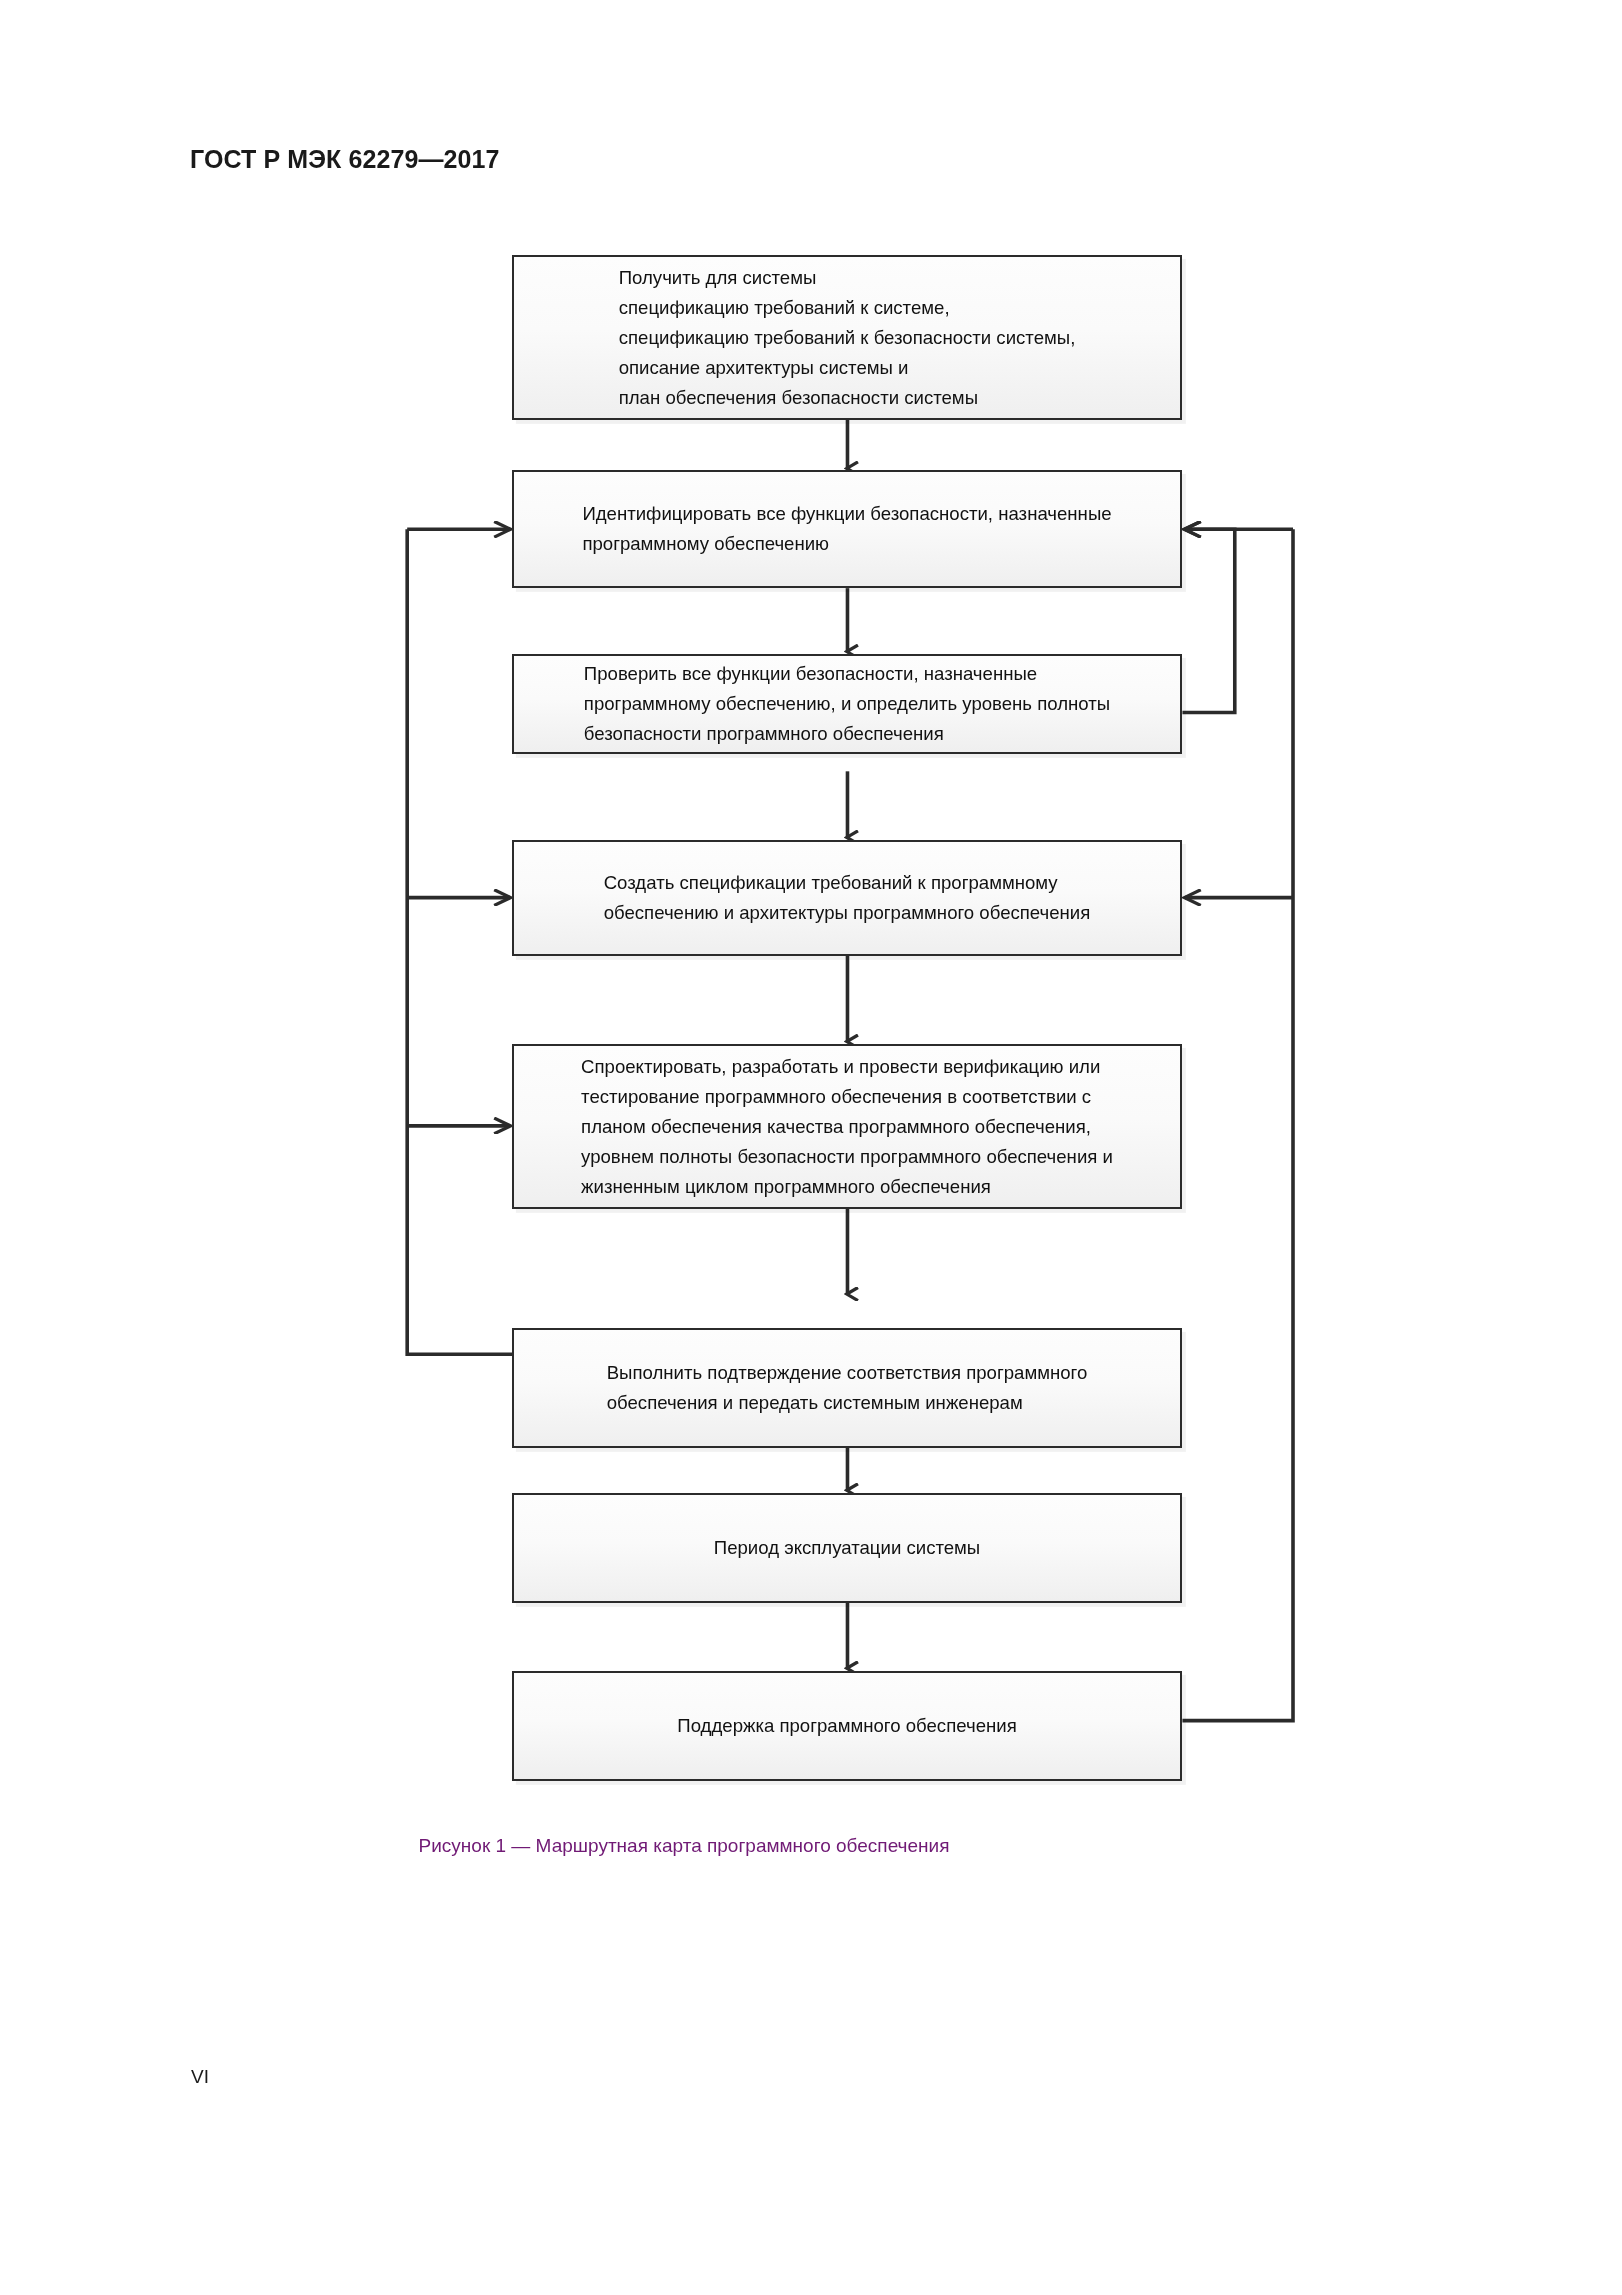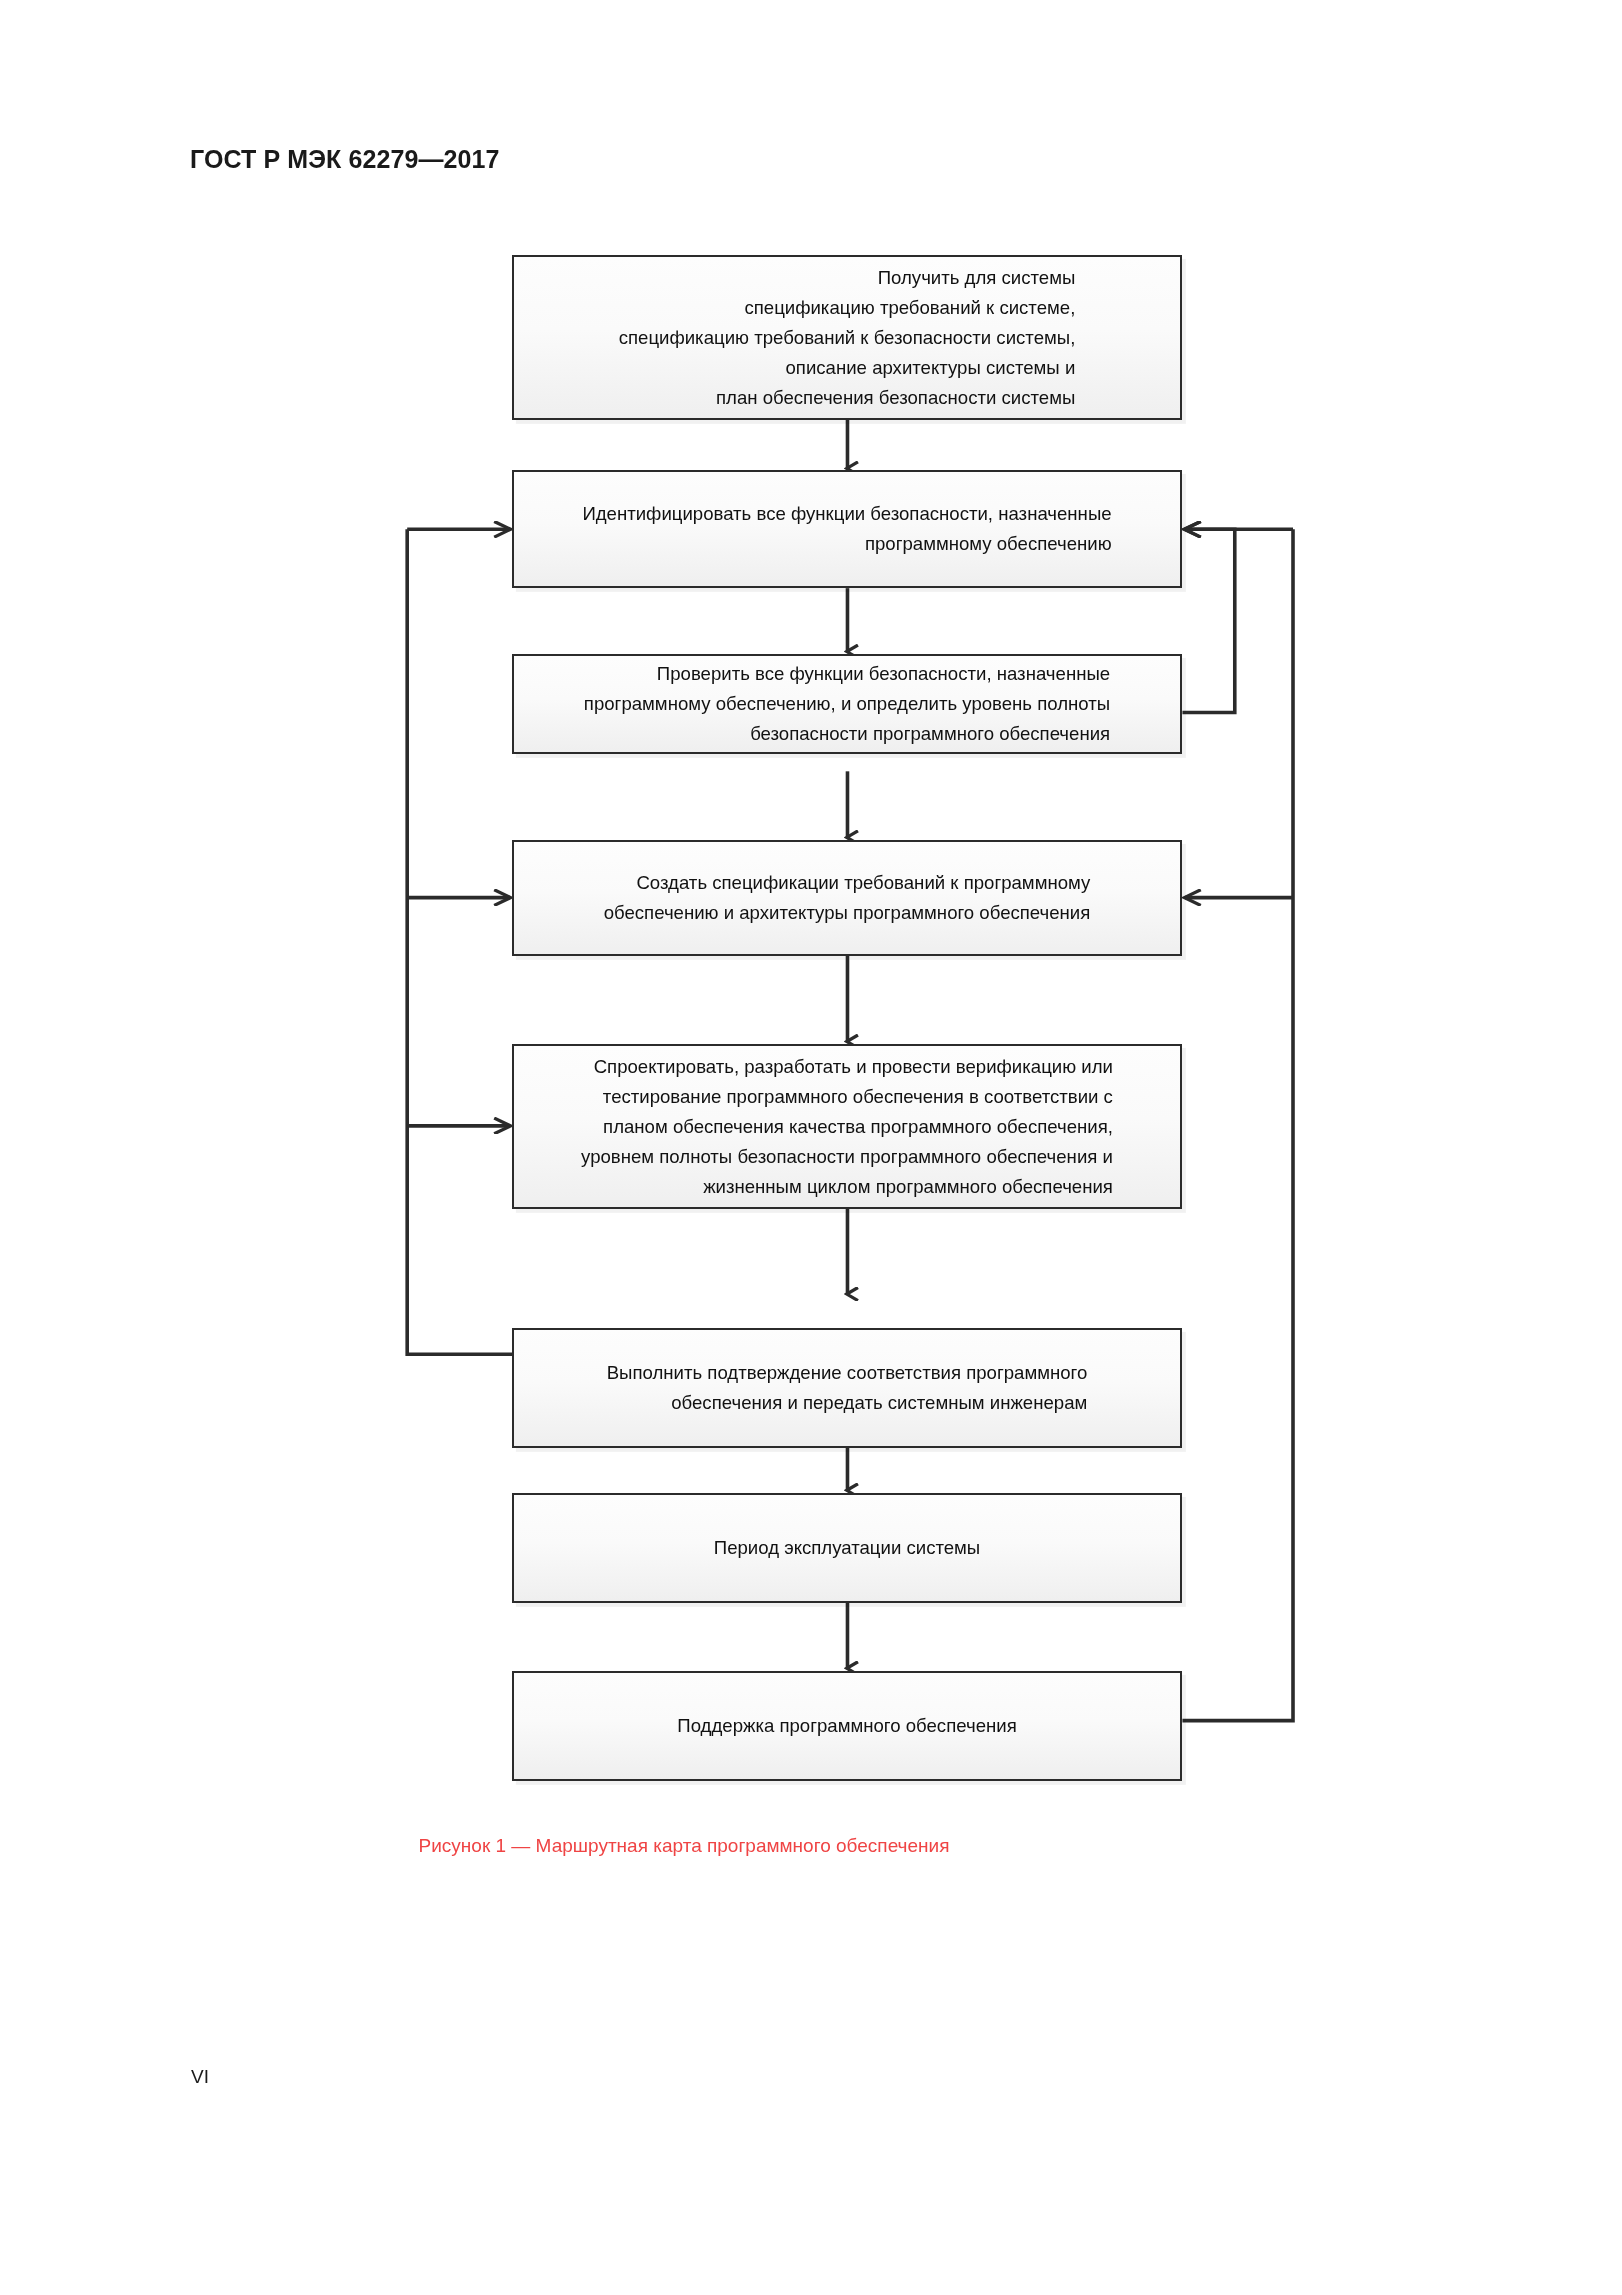--- a/index.html
+++ b/index.html
@@ -39,21 +39,21 @@
     position:absolute;
     left:512px;
     width:670px;
     box-sizing:border-box;
     border:2px solid #2b2b2b;
     background:linear-gradient(to bottom, #fdfdfd 0%, #fafafa 45%, #f3f3f3 80%, #efefef 100%);
     box-shadow:3.9px 3.9px 0 0 rgba(0,0,0,0.055);
     display:flex;
     align-items:center;
     justify-content:center;
-    text-align:right;
+    text-align:left;
     z-index:3;
   }
   .node .txt {
     font-size:18.6px;
     line-height:30px;
     color:#111111;
     padding:0 17px;
     white-space:pre-line;
   }
 
@@ -65,21 +65,21 @@
   #node-6 { top:1328px; height:120px; }
   #node-7 { top:1493px; height:110px; }
   #node-8 { top:1671px; height:110px; }
 
   .fig-caption {
     position:absolute;
     left:0; top:1835px;
     width:1368px;
     text-align:center;
     font-size:19px;
-    color:#ef4444;
+    color:#701a75;
   }
 
   .page-number {
     position:absolute;
     left:191px; top:2066px;
     font-size:19px;
     color:#1a1a1a;
   }
 </style>
 </head>

